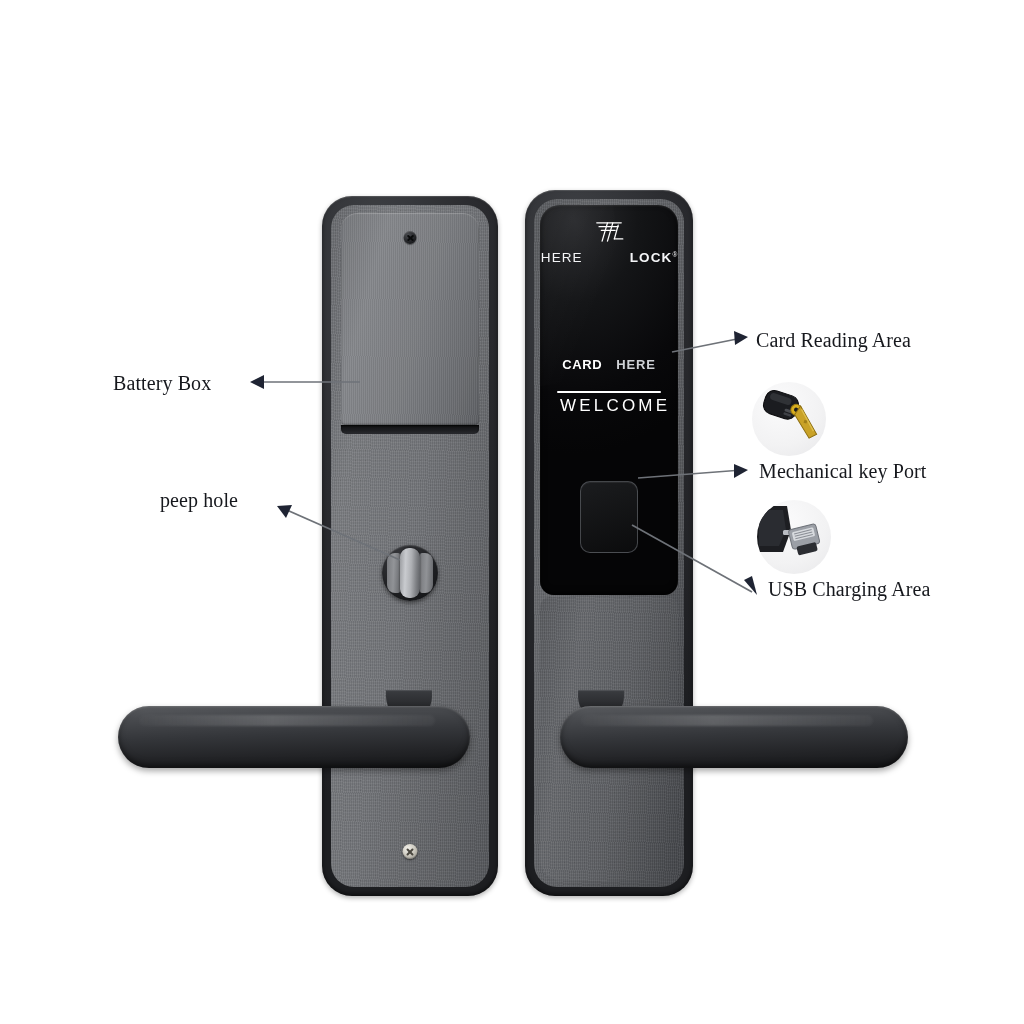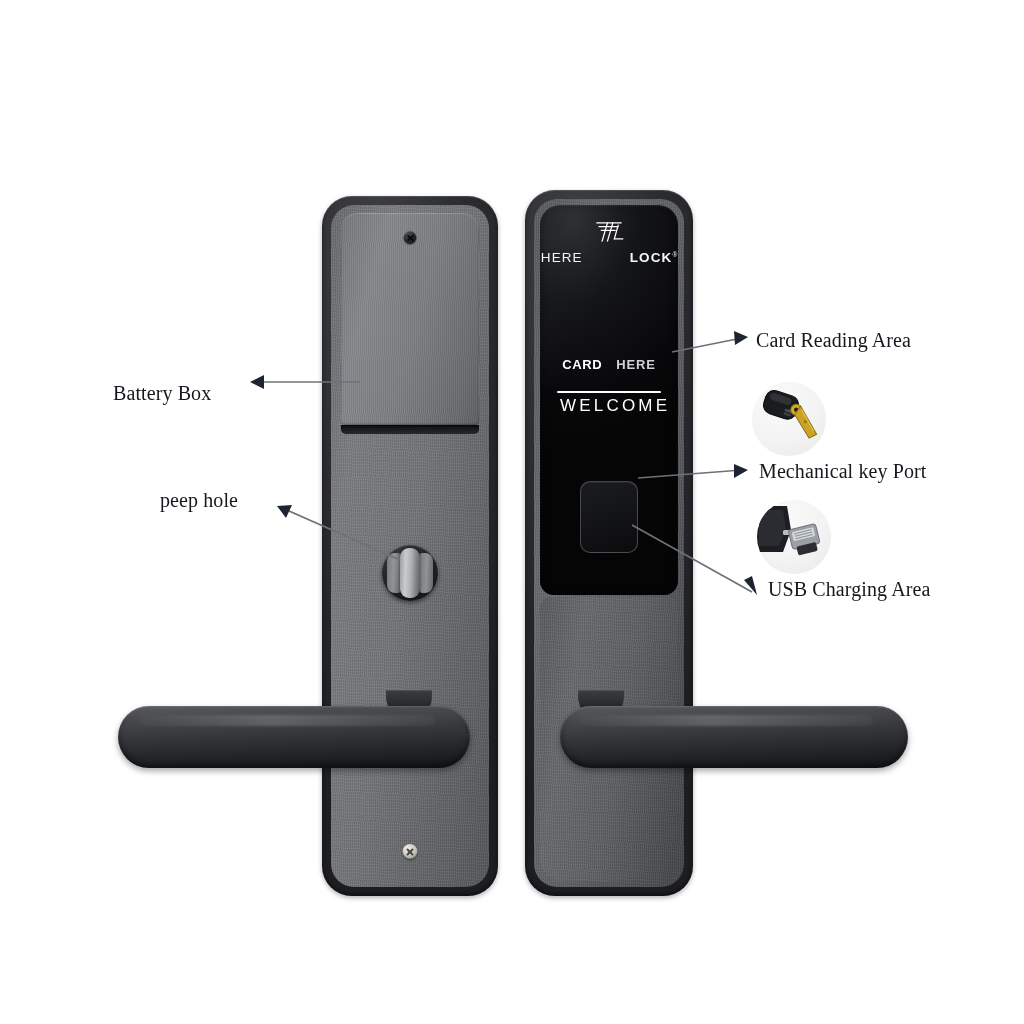--- a/index.html
+++ b/index.html
@@ -230,21 +230,21 @@
   
   .callout-label {
     position: absolute;
     color: #16181d;
     font-size: 20px;
     font-weight: 400;
     white-space: nowrap;
     letter-spacing: .1px;
     font-family: Liberation Serif, serif;
   }
-  #lbl-battery  { left: 113px; top: 382px; }
+  #lbl-battery  { left: 113px; top: 372px; }
   #lbl-peephole { left: 160px; top: 489px; }
   #lbl-card     { left: 756px; top: 329px; }
   #lbl-key      { left: 759px; top: 460px; }
   #lbl-usb      { left: 768px; top: 578px; }
 
   svg.leaders { position: absolute; left: 0; top: 0; width: 1024px; height: 1024px; pointer-events: none; }
 
   
   .icon-bubble {
     position: absolute; border-radius: 50%;

